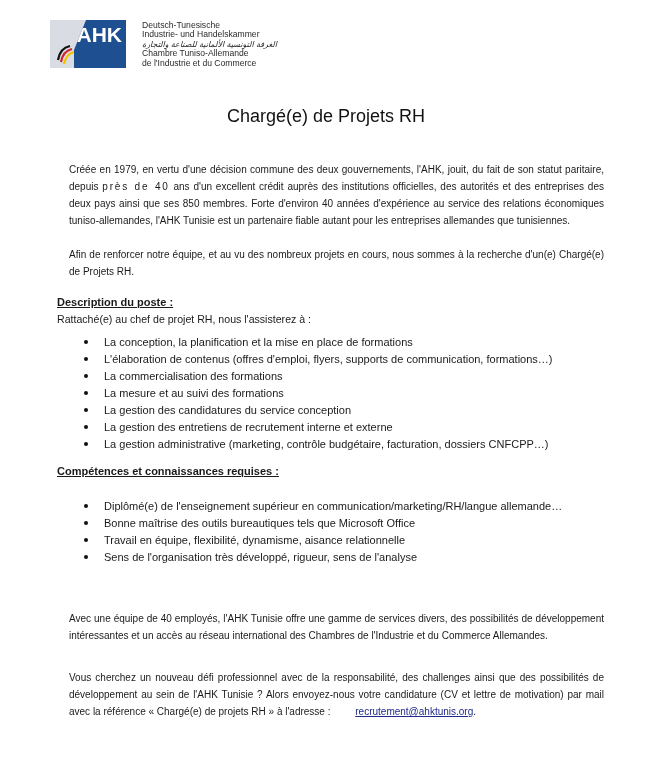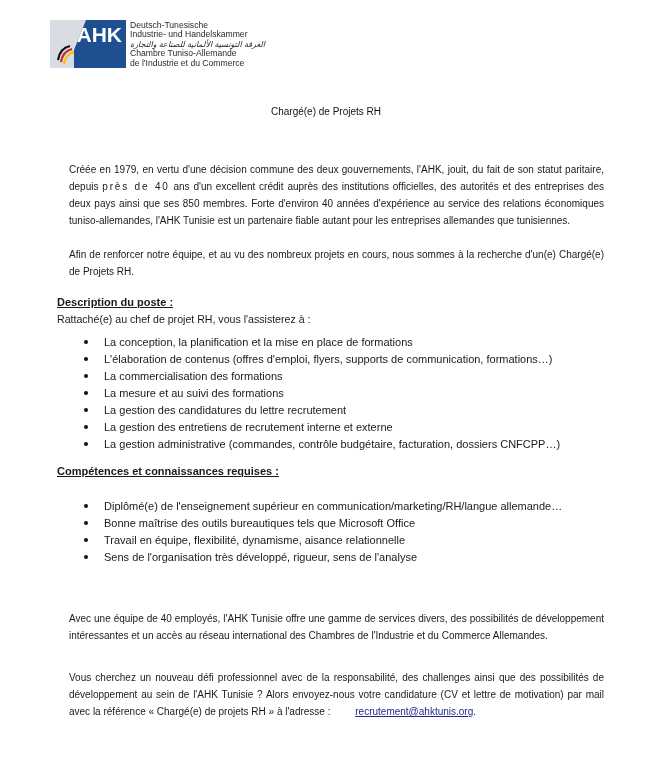--- a/index.html
+++ b/index.html
@@ -14,28 +14,28 @@
     position: absolute; right: 0; top: 0; width: 52px; height: 48px;
     background: #1d4f91;
     clip-path: polygon(12px 0, 100% 0, 100% 100%, 0 100%, 0 30px);
   }
   .logo-ahk {
     position: absolute; right: 4px; top: 3px; color: #fff; font-weight: bold;
     font-size: 21px; letter-spacing: 0px;
   }
   .logo-emblem { position: absolute; left: 6px; top: 18px; width: 44px; height: 28px; }
   .logo-text {
-    margin-left: 4px; font-size: 8.6px; line-height: 9.4px; color: #2a2a2a;
+    margin-left: 16px; font-size: 8.6px; line-height: 9.4px; color: #2a2a2a;
     padding-top: 1px; white-space: nowrap;
   }
   .logo-text .arabic { font-size: 8px; direction: rtl; text-align: center; display: block; font-style: italic; }
 
   .title {
     position: absolute; top: 106px; left: 0; width: 652px; text-align: center;
-    font-size: 10px; font-weight: normal; color: #111;
+    font-size: 18px; font-weight: normal; color: #111;
   }
   .para {
     position: absolute; left: 57px; width: 535px; font-size: 10px; line-height: 17px;
     text-align: justify; margin: 12px;
   }
   .para.p1 { top: 149px; }
   .para.p2 { top: 234px; }
   .para.p3 { top: 598px; }
   .para.p4 { top: 657px; }
   .spaced { letter-spacing: 1.8px; }
@@ -88,29 +88,29 @@
   </div>
 </div>
 
 <div class="title">Chargé(e) de Projets RH</div>
 
 <p class="para p1"><span>Créée en 1979, en vertu d'une décision commune des deux gouvernements, l'AHK, jouit, du fait de son statut paritaire, depuis </span><span class="spaced">près de 40</span><span> ans d'un excellent crédit auprès des institutions officielles, des autorités et des entreprises des deux pays ainsi que ses 850 membres. Forte d'environ 40 années d'expérience au service des relations économiques tuniso-allemandes, l'AHK Tunisie est un partenaire fiable autant pour les entreprises allemandes que tunisiennes.</span></p>
 
 <p class="para p2">Afin de renforcer notre équipe, et au vu des nombreux projets en cours, nous sommes à la recherche d'un(e) Chargé(e) de Projets RH.</p>
 
 <p class="section-head sh1">Description du poste :</p>
-<p class="intro">Rattaché(e) au chef de projet RH, vous l'assisterez à :</p>
+<p class="intro">Rattaché(e) au chef de projet RH, nous l'assisterez à :</p>
 <ul class="bullets b1">
   <li><span class="dot"></span><span>La conception, la planification et la mise en place de formations</span></li>
   <li><span class="dot"></span><span>L'élaboration de contenus (offres d'emploi, flyers, supports de communication, formations…)</span></li>
   <li><span class="dot"></span><span>La commercialisation des formations</span></li>
   <li><span class="dot"></span><span>La mesure et au suivi des formations</span></li>
-  <li><span class="dot"></span><span>La gestion des candidatures du lettre recrutement</span></li>
+  <li><span class="dot"></span><span>La gestion des candidatures du service conception</span></li>
   <li><span class="dot"></span><span>La gestion des entretiens de recrutement interne et externe</span></li>
-  <li><span class="dot"></span><span>La gestion administrative (commandes, contrôle budgétaire, facturation, dossiers CNFCPP…)</span></li>
+  <li><span class="dot"></span><span>La gestion administrative (marketing, contrôle budgétaire, facturation, dossiers CNFCPP…)</span></li>
 </ul>
 
 <p class="section-head sh2">Compétences et connaissances requises :</p>
 <ul class="bullets b2">
   <li><span class="dot"></span><span>Diplômé(e) de l'enseignement supérieur en communication/marketing/RH/langue allemande…</span></li>
   <li><span class="dot"></span><span>Bonne maîtrise des outils bureautiques tels que Microsoft Office</span></li>
   <li><span class="dot"></span><span>Travail en équipe, flexibilité, dynamisme, aisance relationnelle</span></li>
   <li><span class="dot"></span><span>Sens de l'organisation très développé, rigueur, sens de l'analyse</span></li>
 </ul>
 

